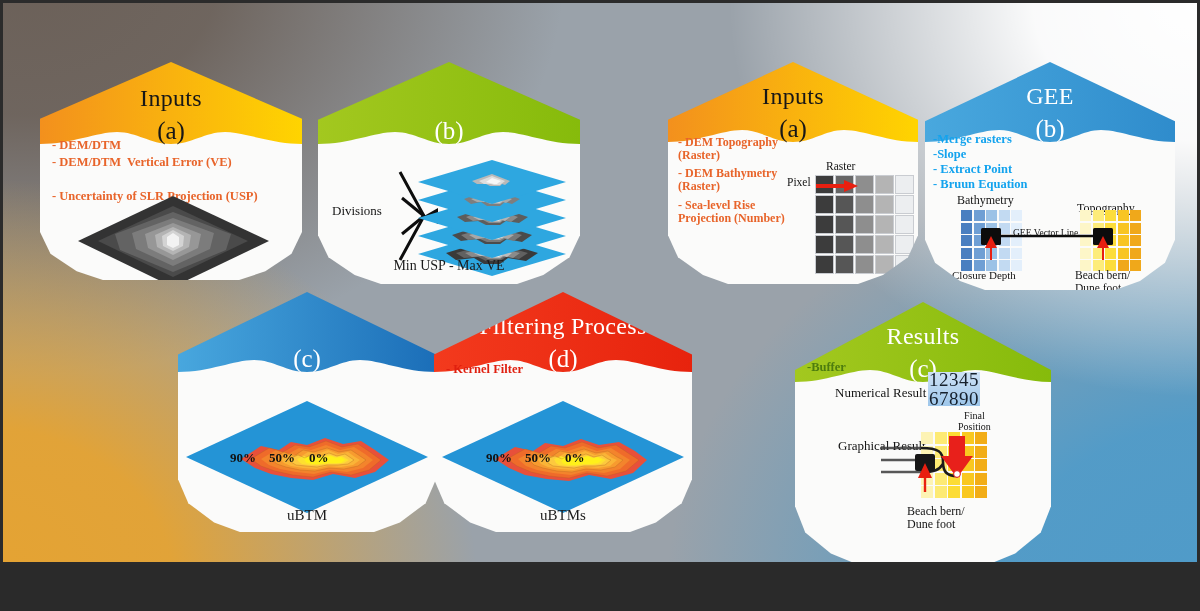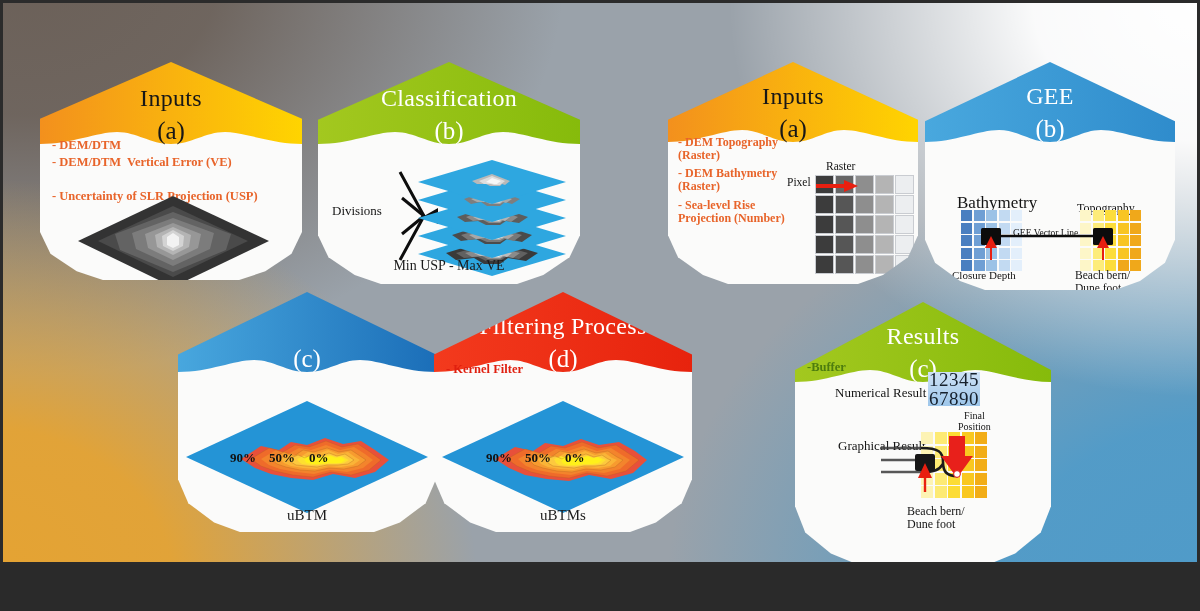--- a/index.html
+++ b/index.html
@@ -112,21 +112,20 @@
         <svg width="262" height="82" viewBox="0 0 262 82" preserveAspectRatio="none">
           <defs>
               <linearGradient id="g2" x1="0" y1="0" x2="1" y2="0">
             <stop offset="0" stop-color="#a3c81f"></stop>
                 <stop offset="1" stop-color="#86bb0b"></stop>
           </linearGradient>
             </defs>
           <path d="M0,82 L0,0 L262,0 L262,82 C230,82 205,70 185,70 C165,70 152,82 131,82 C110,82 97,70 77,70 C57,70 32,82 0,82 Z" fill="url(#g2)"></path>
         </svg>
       </div>
-      <div class="hex-title" style="color:#ffffff;top:24px;">Classification</div>
       <div class="hex-letter" style="color:#ffffff;top:56px;">(b)</div>
 
       <div class="lbl" style="left:14px;top:142px;font-size:13px;">Divisions</div>
 
       <svg style="position:absolute;left:78px;top:106px;" width="44" height="96" viewBox="0 0 44 96">
         <g stroke="#0d0d0d" stroke-width="3" fill="none">
           <path d="M4,4 L28,48 L4,92"></path>
           <path d="M28,48 L6,30"></path>
           <path d="M28,48 L6,66"></path>
         </g>
@@ -346,22 +345,28 @@
             <stop offset="0" stop-color="#49a8de"></stop>
                 <stop offset="1" stop-color="#2f8ccc"></stop>
           </linearGradient>
             </defs>
           <path d="M0,80 L0,0 L250,0 L250,80 C220,80 196,68 176,68 C157,68 145,80 125,80 C105,80 93,68 74,68 C54,68 30,80 0,80 Z" fill="url(#g6)"></path>
         </svg>
       </div>
       <div class="hex-title" style="color:#ffffff;top:22px;">GEE</div>
       <div class="hex-letter" style="color:#ffffff;top:54px;">(b)</div>
 
-
-      <div class="lbl" style="left:32px;top:132px;font-size:17px;">Bathymetry</div>
+      <div class="bullets" style="left:8px;top:70px;color:#13a3ee;font-size:12.5px;">
+        <div>-Merge rasters</div>
+        <div style="margin-top:1px;">-Slope</div>
+        <div style="margin-top:1px;">- Extract Point</div>
+        <div style="margin-top:1px;">- Bruun Equation</div>
+      </div>
+
+      <div class="lbl" style="left:32px;top:132px;font-size:12px;">Bathymetry</div>
       <div class="lbl" style="left:152px;top:140px;font-size:12px;">Topography</div>
 
       <div class="grid" style="left:36px;top:148px;grid-template-columns:repeat(5,11px);grid-template-rows:repeat(5,11px);gap:1.5px;">
         <span style="background:#4a7fc0"></span>
           <span style="background:#6f9fd4"></span>
           <span style="background:#9cc2e6"></span>
           <span style="background:#c2daf2"></span>
           <span style="background:#e3effb"></span>
         <span style="background:#4a7fc0"></span>
           <span style="background:#6f9fd4"></span>

